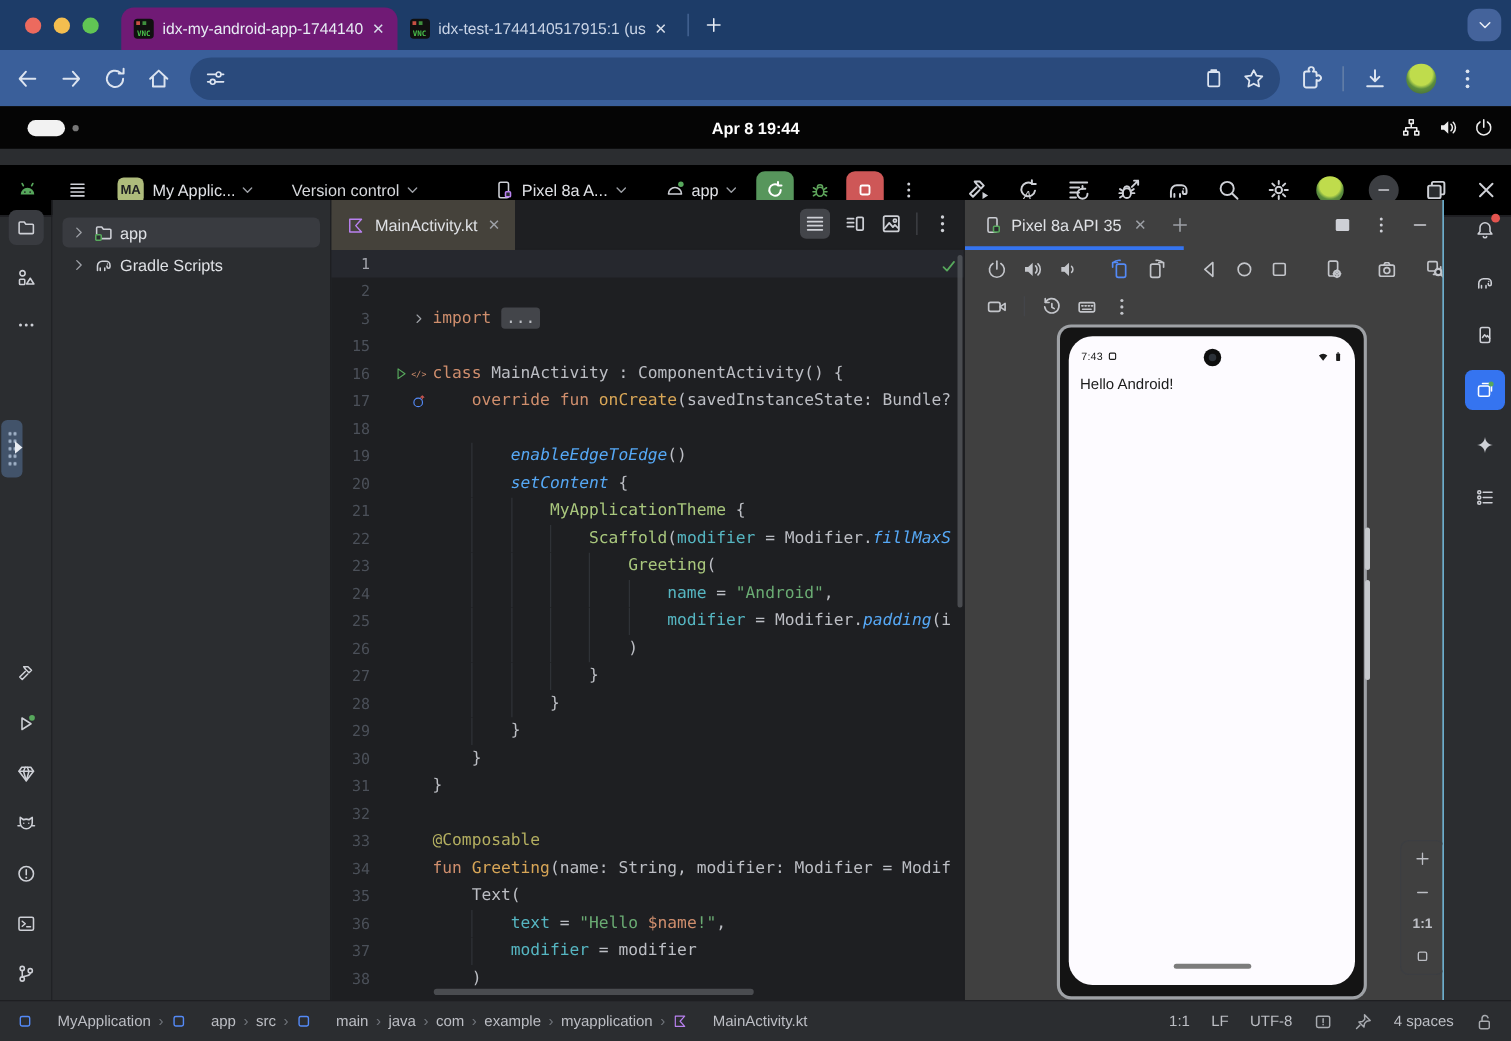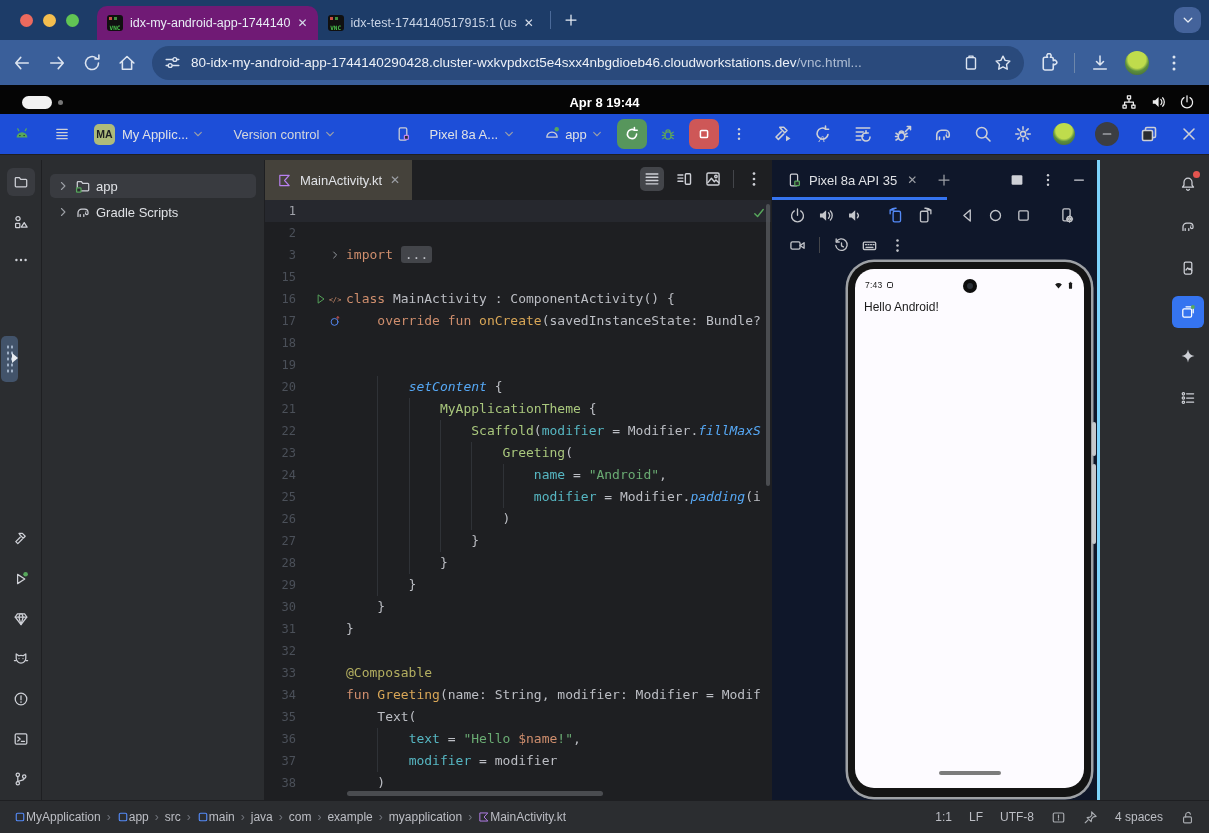--- a/index.html
+++ b/index.html
@@ -29,21 +29,21 @@
 .bdiv{width:1px;height:20px;background:#6D87AB}
 .bavatar{width:24px;height:24px;border-radius:50%;background:radial-gradient(circle at 50% 35%,#BFDC4C 0 45%,#5C8F3E 60%,#3E5D35 100%);flex:0 0 auto}
 
 .gnome{position:absolute;left:0;top:85px;width:100%;height:34px;background:#050505;display:flex;align-items:center}
 .gpill{width:30px;height:13px;border-radius:7px;background:#F2F2F2;margin-left:22px}
 .gdot{width:5px;height:5px;border-radius:50%;background:#777;margin-left:6px}
 .gclock{position:absolute;left:0;right:0;text-align:center;color:#FFF;font-size:13px;font-weight:bold}
 .gicons{margin-left:auto;display:flex;gap:13px;margin-right:14px}
 .gicons .ic{color:#EDEDED}
 
-.idebar{position:absolute;left:0;top:114px;width:100%;height:41px;background:#1d4ed8;display:flex;align-items:center;border-bottom:1px solid #1E1F22}
+.idebar{position:absolute;left:0;top:132px;width:100%;height:41px;background:#000000;display:flex;align-items:center;border-bottom:1px solid #1E1F22}
 .idebar .lbl{font-size:13px;color:#DFE1E5;white-space:nowrap}
 .idebar .lbl2{font-size:13px;color:#D5D7DB;white-space:nowrap}
 .mav{width:21px;height:21px;border-radius:5px;background:#AEBB7B;color:#1E1F22;font-size:10.5px;font-weight:bold;display:flex;align-items:center;justify-content:center}
 .chev{width:14px;height:14px;color:#9DA0A6}
 .runbtn{width:30px;height:30px;border-radius:7px;display:flex;align-items:center;justify-content:center}
 .rerun{background:#57965C;color:#FFF}
 .stop{background:#CE5757;color:#FFF}
 .bugbtn{width:28px;height:28px;display:flex;align-items:center;justify-content:center;color:#5FA65C}
 .rgroup{margin-left:auto;display:flex;align-items:center;gap:20px;padding-right:10px}
 .rgroup .ic{width:20px;height:20px;color:#CED0D6}
@@ -82,29 +82,29 @@
 .cd{position:relative;flex:1;white-space:pre;height:100%;overflow:hidden;color:#BCBEC4}
 .guide{position:absolute;top:0;bottom:0;width:1px;background:#2F3237}
 .tk-kw{color:#CF8E6D}.tk-fn{color:#D8A657}.tk-cm{color:#A9C77D}.tk-na{color:#56B6C2}
 .tk-st{color:#6AAB73}.tk-it{color:#56A8F5;font-style:italic}.tk-tx{color:#BCBEC4}
 .tk-an{color:#B3AE60}.tk-tpl{color:#CF8E6D}
 .tk-fold{background:#43454A;border-radius:3px;padding:1px 4px;color:#BCBEC4}
 .echeck{position:absolute;right:5px;top:46px;width:14px;height:14px;color:#57A85C}
 .vscroll{position:absolute;right:1px;top:44px;width:4px;height:282px;background:#55575C;border-radius:2px;opacity:.8}
 .hscroll{position:absolute;left:82px;bottom:4px;width:256px;height:5px;background:#55575C;border-radius:3px;opacity:.8}
 
-.devices{position:absolute;left:772px;top:0;width:328px;height:100%;background:#0f172a;border-right:3px solid #7dd3fc;overflow:hidden}
+.devices{position:absolute;left:772px;top:0;width:383px;height:100%;background:#404040;border-right:1px solid #7dd3fc;overflow:hidden}
 .dtabs{position:relative;height:40px;display:flex;align-items:center;padding-left:14px;gap:7px}
 .dtabs .t{font-size:13px;color:#DFE1E5;white-space:nowrap}
 .dunderline{position:absolute;left:0;top:37px;width:175px;height:3px;background:#3574F0}
 .dticons{position:absolute;right:10px;top:0;height:40px;display:flex;align-items:center;gap:15px}
 .dbar{display:flex;align-items:center;gap:11px;padding-left:17px;height:30px}
 .dbar .ic{width:17px;height:17px;color:#C3C5CA}
 .dsep{width:1px;height:16px;background:#43454A;margin:0 2px}
-.phone{position:absolute;left:76px;top:102px;width:243px;height:535px;background:#141414;border-radius:26px;box-shadow:0 0 0 2.5px #9EA1A5}
+.phone{position:absolute;left:76px;top:102px;width:243px;height:535px;background:#141414;border-radius:9px;box-shadow:0 0 0 2.5px #9EA1A5}
 .screen{position:absolute;left:7px;right:7px;top:7px;bottom:9px;background:#FDFBFF;border-radius:19px;overflow:hidden}
 .pstat{position:absolute;left:10px;right:9px;top:9px;height:14px;display:flex;align-items:center;color:#1B1B1B}
 .pclock{font-size:8.5px;letter-spacing:.2px}
 .pstatic{width:8px;height:8px;margin-left:4px;color:#1B1B1B}
 .pright{margin-left:auto;display:flex;gap:3px;align-items:center}
 .pright .ic{width:9px;height:9px;color:#1B1B1B}
 .cam{position:absolute;left:50%;top:10px;width:14px;height:14px;margin-left:-7px;border-radius:50%;background:#0E0E0E}
 .cam:after{content:"";position:absolute;left:4px;top:4px;width:6px;height:6px;border-radius:50%;background:#2C3138}
 .hello{position:absolute;left:9px;top:31px;font-size:12px;color:#1B1B1B}
 .navbar{position:absolute;left:50%;bottom:13px;width:62px;height:4px;margin-left:-31px;border-radius:2px;background:#7C7C7C}
@@ -113,21 +113,21 @@
 .zoomctrl .ic{width:14px;height:14px;color:#BCBEC4}
 .zlabel{font-size:11px;font-weight:bold;color:#BCBEC4}
 
 .rstripe{position:absolute;right:0;top:0;width:42px;height:100%;display:flex;flex-direction:column;align-items:center;padding-top:10px;gap:14px}
 .rstripe .stripeic{position:relative}
 .stripeic.blue{background:#3574F0;width:32px;height:32px;color:#FFF}
 .reddot{position:absolute;right:2px;top:1px;width:7px;height:7px;border-radius:50%;background:#E3544F}
 
 .statusbar{position:absolute;left:0;top:800px;width:100%;height:33px;background:#2B2D30;border-top:1px solid #1E1F22;display:flex;align-items:center;padding:0 14px;font-size:12px;color:#BCBEC4}
 .bcrumb{display:flex;align-items:center;gap:6px;white-space:nowrap}
-.bitem{display:flex;align-items:center;gap:0}
+.bitem{display:flex;align-items:center;gap:20px}
 .bsep{color:#6F737A}
 .bic{width:12px;height:12px}
 .sright{margin-left:auto;display:flex;align-items:center;gap:17px}
 .sright .ic{width:15px;height:15px;color:#A8ABB0}
 </style>
 </head>
 <body>
 
 <div class="page">
 
@@ -185,21 +185,20 @@
         </svg>
       </i>
     <div class="urlpill">
       <i class="ic" style="width:17px;height:17px">
           <svg viewBox="0 0 16 16" fill="none" stroke="currentColor" stroke-width="1.25" stroke-linecap="round" stroke-linejoin="round">
             <path d="M2 5.2h12M2 10.8h12"></path>
             <circle cx="10.2" cy="5.2" r="1.8" fill="#2A4A7C"></circle>
             <circle cx="5.8" cy="10.8" r="1.8" fill="#2A4A7C"></circle>
           </svg>
         </i>
-      <span class="urltext"><span>80-idx-my-android-app-1744140290428.cluster-wxkvpdxct5e4sxx4nbgdioeb46.cloudworkstations.dev</span><span class="path">/vnc.html...</span></span>
       <span style="margin-left:auto;display:flex;gap:14px;align-items:center">
         <i class="ic" style="width:18px;height:18px">
             <svg viewBox="0 0 16 16" fill="none" stroke="currentColor" stroke-width="1.25" stroke-linecap="round" stroke-linejoin="round">
               <rect x="4" y="3.2" width="8" height="10.2" rx="1"></rect>
               <path d="M6.2 3.2V1.9h3.6v1.3"></path>
             </svg>
           </i>
         <i class="ic" style="width:18px;height:18px">
             <svg viewBox="0 0 16 16" fill="none" stroke="currentColor" stroke-width="1.25" stroke-linecap="round" stroke-linejoin="round">
               <path d="M8 1.9 9.9 5.7l4.2.6-3 3 .7 4.2L8 11.5l-3.8 2 .7-4.2-3-3 4.2-.6z"></path>
@@ -282,21 +281,21 @@
         <svg viewBox="0 0 16 16" fill="none" stroke="currentColor" stroke-width="1.25" stroke-linecap="round" stroke-linejoin="round">
           <path d="m4.2 6.2 3.8 3.8 3.8-3.8"></path>
         </svg>
       </i>
     <i class="ic" style="margin-left:58px">
         <svg viewBox="0 0 16 16" fill="none" stroke="currentColor" stroke-width="1.25" stroke-linecap="round" stroke-linejoin="round">
           <rect x="4.2" y="1.8" width="7.6" height="12.4" rx="1.4"></rect>
           <rect x="9.4" y="9.4" width="4" height="4" rx=".7" fill="#2B2D30" stroke="#B981F0"></rect>
         </svg>
       </i>
-    <span class="lbl" style="margin-left:18px">Pixel 8a A...</span>
+    <span class="lbl" style="margin-left:6px">Pixel 8a A...</span>
     <i class="ic chev" style="margin-left:4px">
         <svg viewBox="0 0 16 16" fill="none" stroke="currentColor" stroke-width="1.25" stroke-linecap="round" stroke-linejoin="round">
           <path d="m4.2 6.2 3.8 3.8 3.8-3.8"></path>
         </svg>
       </i>
     <i class="ic" style="margin-left:28px">
         <svg viewBox="0 0 16 16" fill="none" stroke="currentColor" stroke-width="1.25" stroke-linecap="round" stroke-linejoin="round">
           <path d="M2.8 11.2a5.2 5.2 0 0 1 10.4 0z"></path>
           <circle cx="12.7" cy="3.3" r="2.2" fill="#57A85C" stroke="none"></circle>
         </svg>
@@ -627,20 +626,21 @@
             </span>
             <span class="cd"><span class="tk-kw">    override fun</span><span class="tk-tx"> </span><span class="tk-fn">onCreate</span><span class="tk-tx">(savedInstanceState: Bundle?</span></span>
           </div>
           <div class="cl">
             <span class="ln">18</span>
             <span class="gi"></span>
           </div>
           <div class="cl">
             <span class="ln">19</span>
             <span class="gi"></span>
+            <span class="cd"><b class="guide" style="left: 31.3px;"></b><span class="tk-tx">        </span><span class="tk-it">enableEdgeToEdge</span><span class="tk-tx">()</span></span>
           </div>
           <div class="cl">
             <span class="ln">20</span>
             <span class="gi"></span>
             <span class="cd"><b class="guide" style="left: 31.3px;"></b><span class="tk-tx">        </span><span class="tk-it">setContent</span><span class="tk-tx"> {</span></span>
           </div>
           <div class="cl">
             <span class="ln">21</span>
             <span class="gi"></span>
             <span class="cd"><b class="guide" style="left: 31.3px;"></b><b class="guide" style="left: 62.6px;"></b><span class="tk-tx">            </span><span class="tk-cm">MyApplicationTheme</span><span class="tk-tx"> {</span></span>

